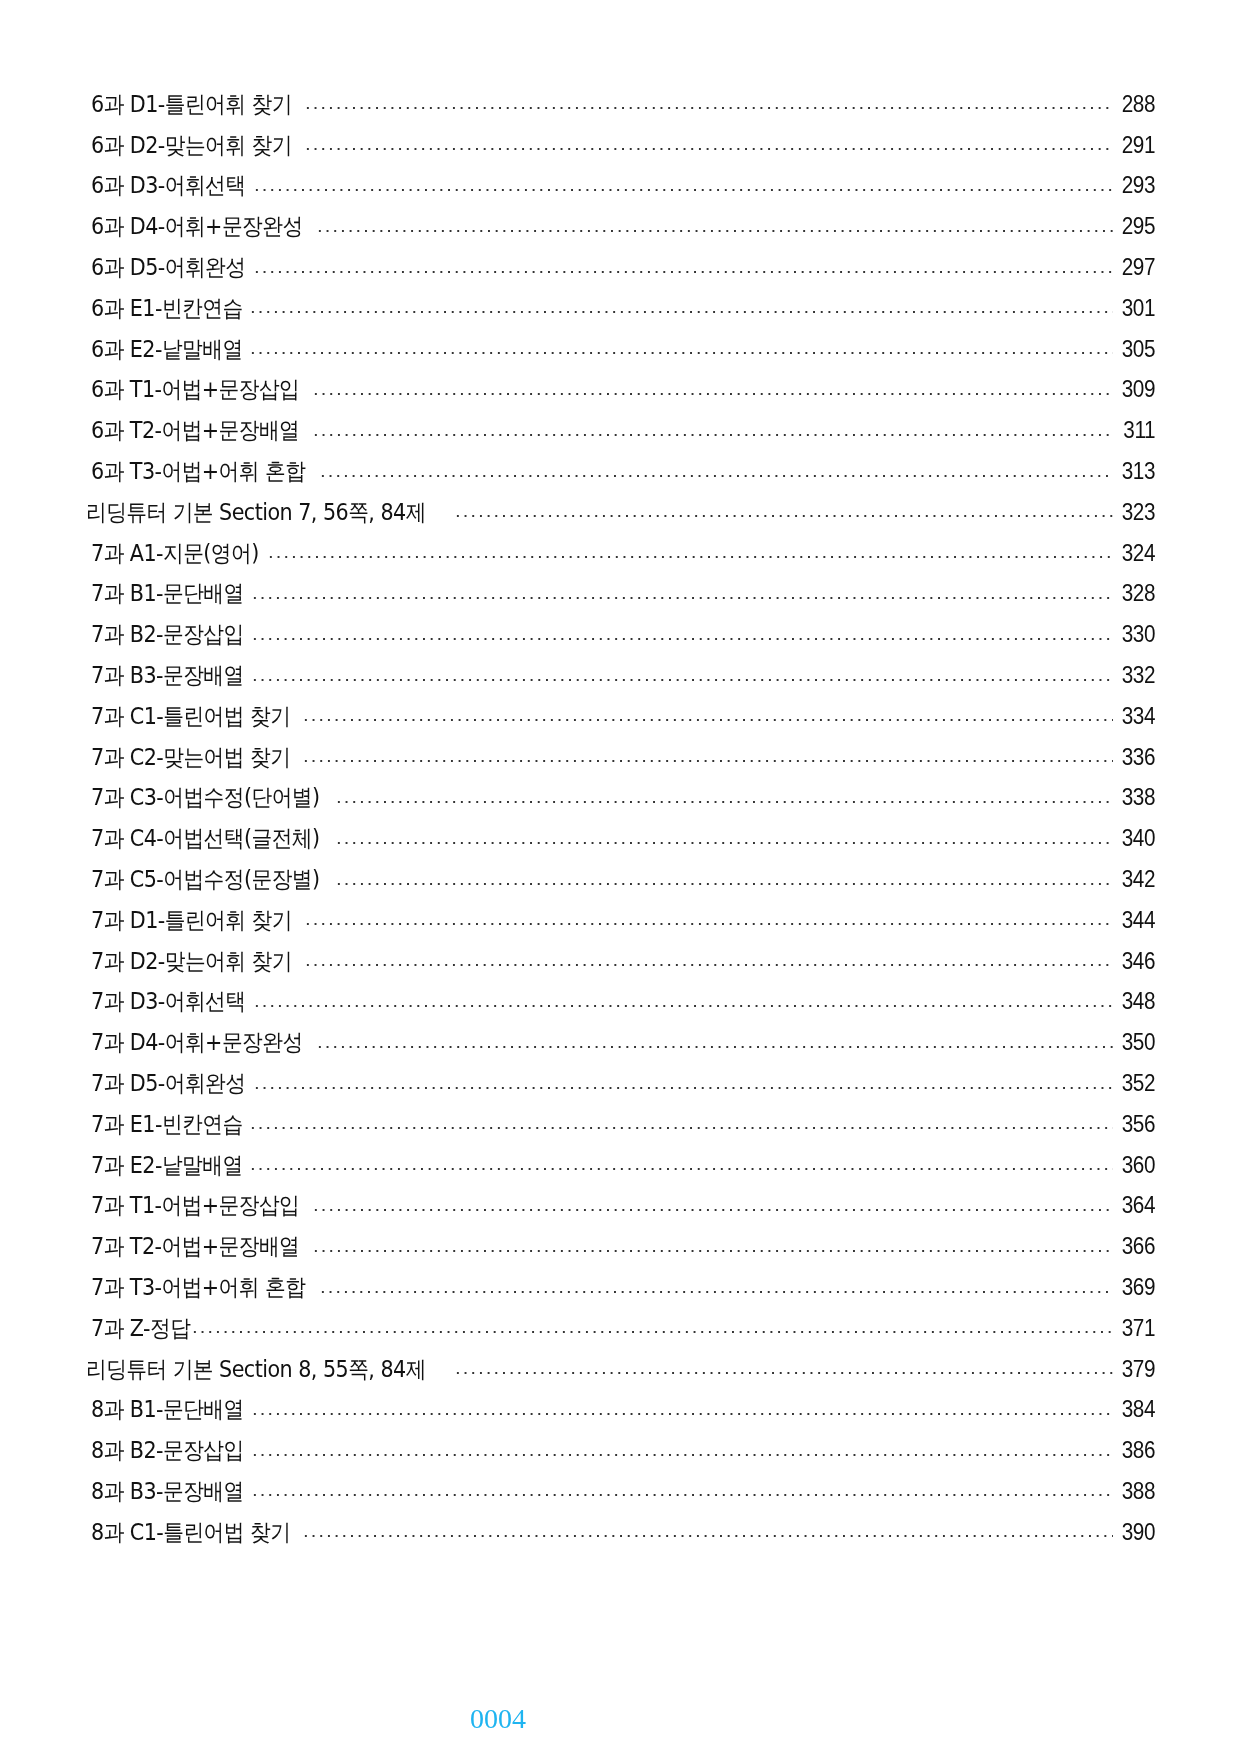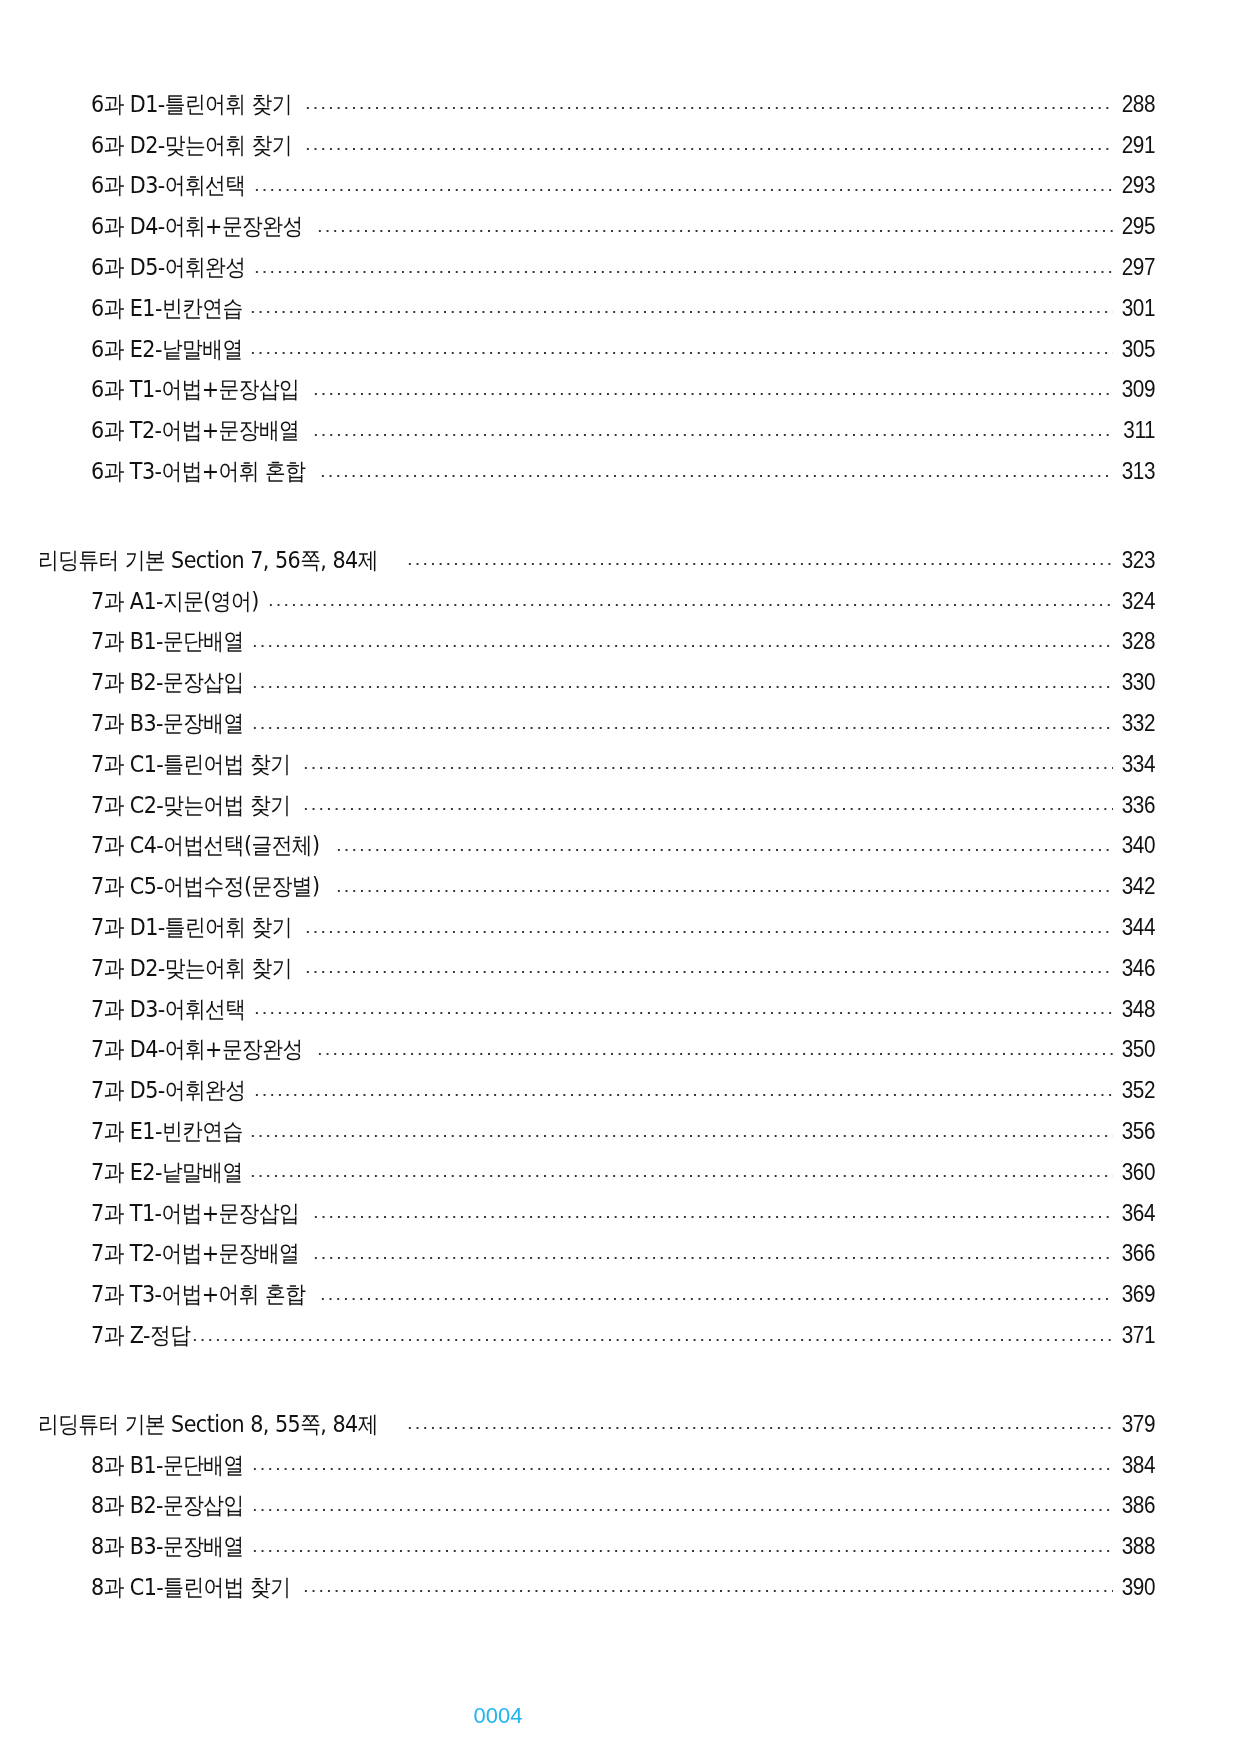--- a/index.html
+++ b/index.html
@@ -16,21 +16,21 @@
     height: 40.8px;
     display: flex;
     align-items: center;
     box-sizing: border-box;
     padding-right: 85px;
     font-size: 23px;
     letter-spacing: -0.6px;
     white-space: nowrap;
   }
   .toc-row.lesson { padding-left: 91px; }
-  .toc-row.section { padding-left: 38px; margin-top: 48px; }
+  .toc-row.section { padding-left: 86px; }
   .toc-title { flex: 0 0 auto; transform: scaleX(0.9); transform-origin: left center; }
   .toc-leader {
     flex: 1 1 auto;
     margin: 0 2px 0 -10px;
     height: 2px;
     align-self: center;
     margin-top: 8px;
     background-image: radial-gradient(circle, #333 0.9px, transparent 1.1px);
     background-size: 7.7px 2px;
     background-repeat: repeat-x;
@@ -41,22 +41,22 @@
     text-align: right;
     font-family: "Liberation Sans", sans-serif;
     font-size: 23px;
     letter-spacing: -0.5px;
     transform: scaleX(0.9);
     transform-origin: right center;
   }
   .footer {
     position: absolute; left: 0; width: 996px; top: 1703px;
     text-align: center;
-    font-family: Liberation Sans, sans-serif;
-    font-size: 22px;
+    font-family: Liberation Serif, serif;
+    font-size: 28px;
     color: #1fb4f0;
   }
 </style>
 </head>
 <body>
 
 <div class="toc" id="toc">
     <div class="toc-row lesson">
       <span class="toc-title">6과 D1-틀린어휘 찾기</span>
       <span class="toc-leader"></span>
@@ -136,20 +136,25 @@
       <span class="toc-title">7과 C1-틀린어법 찾기</span>
       <span class="toc-leader"></span>
       <span class="toc-page">334</span>
     </div>
     <div class="toc-row lesson">
       <span class="toc-title">7과 C2-맞는어법 찾기</span>
       <span class="toc-leader"></span>
       <span class="toc-page">336</span>
     </div>
     <div class="toc-row lesson">
+      <span class="toc-title">7과 C3-어법수정(단어별)</span>
+      <span class="toc-leader"></span>
+      <span class="toc-page">338</span>
+    </div>
+    <div class="toc-row lesson">
       <span class="toc-title">7과 C4-어법선택(글전체)</span>
       <span class="toc-leader"></span>
       <span class="toc-page">340</span>
     </div>
     <div class="toc-row lesson">
       <span class="toc-title">7과 C5-어법수정(문장별)</span>
       <span class="toc-leader"></span>
       <span class="toc-page">342</span>
     </div>
     <div class="toc-row lesson">

